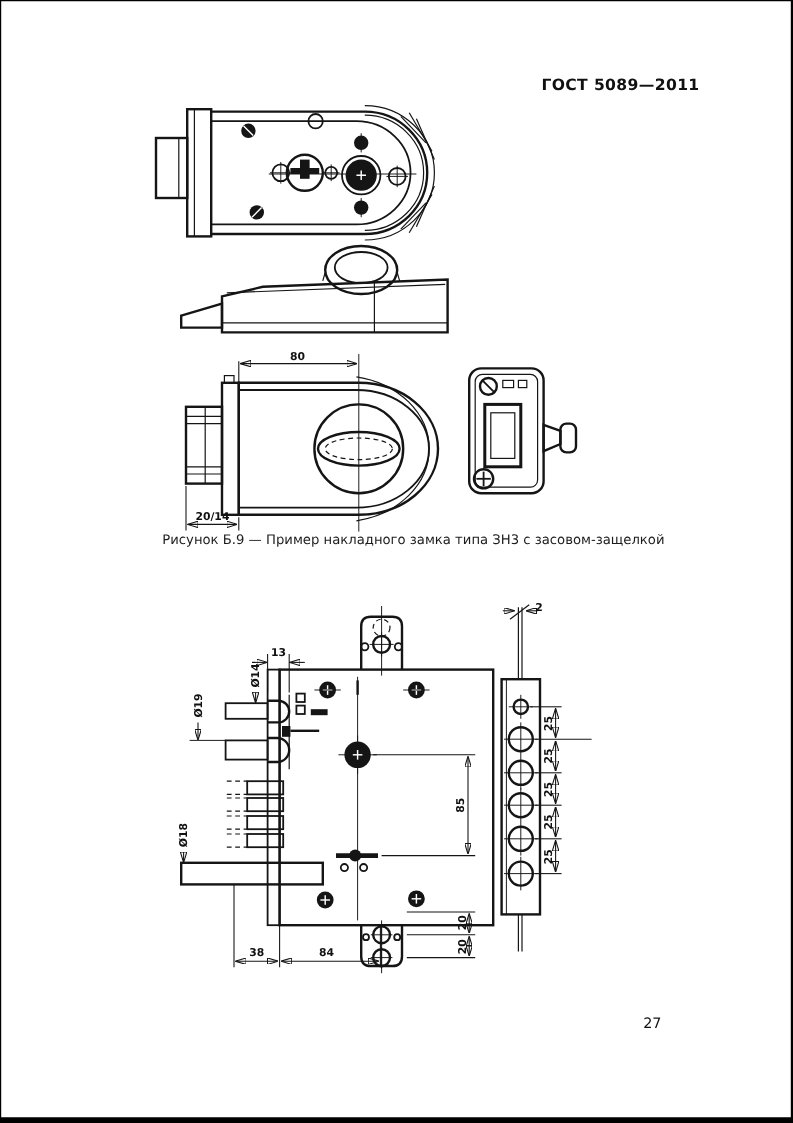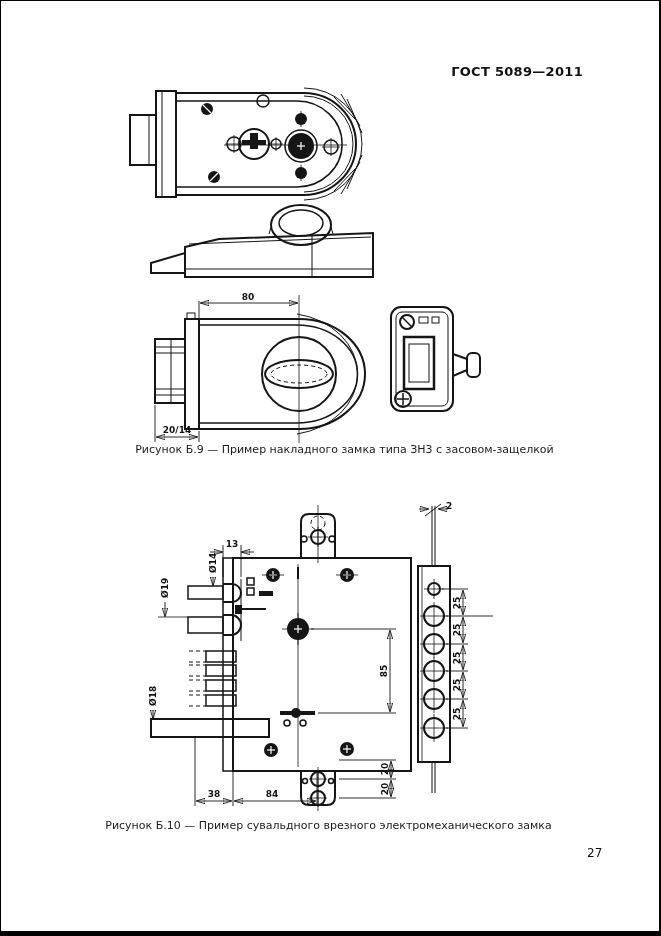--- a/index.html
+++ b/index.html
@@ -5,21 +5,21 @@
   html,body{margin:0;padding:0;background:#888;}
   .page{
     position:relative;width:661px;height:936px;background:#fff;
     box-sizing:border-box;border:1px solid #000;border-right:2px solid #000;border-bottom:5px solid #000;
     font-family:"DejaVu Sans",sans-serif;color:#111;overflow:hidden;
   }
   .hdr{position:absolute;top:63px;right:76px;font-size:13px;font-weight:bold;letter-spacing:.3px;}
   .cap{position:absolute;left:0;width:655px;text-align:center;font-size:11px;color:#1c1c1c;}
   .cap1{top:442px;padding-left:16px;}
   .cap2{top:818px;}
-  .pgnum{position:absolute;left:586px;top:845px;font-size:12px;}
+  .pgnum{position:absolute;left:535px;top:845px;font-size:12px;}
   svg{position:absolute;overflow:visible;}
   svg line,svg path,svg rect,svg circle,svg ellipse,svg polygon{stroke:#151515;fill:none;stroke-linecap:butt;}
   .s25{stroke-width:2.5}.s2{stroke-width:2}.s15{stroke-width:1.5}.s1{stroke-width:1}
   .thin{stroke-width:.8}.dl{stroke-width:.9}
   .fl{fill:#151515;stroke:none}
   .wh{stroke:#fff;stroke-width:1.2}
   .dash{stroke-dasharray:4 3}
   text.dim{font:700 9px "DejaVu Sans",sans-serif;fill:#111;stroke:none}
   .v-back{left:128px;top:84px;}
   .v-side{left:148px;top:202px;}
@@ -309,17 +309,16 @@
 
     <line x1="61" y1="238" x2="61" y2="307" class="dl"></line>
     <line x1="99" y1="272" x2="99" y2="307" class="dl"></line>
     <line x1="183" y1="272" x2="183" y2="307" class="dl"></line>
     <line x1="63" y1="302" x2="97" y2="302" class="dl" marker-start="url(#ar2)" marker-end="url(#ar2)"></line>
     <line x1="101" y1="302" x2="181" y2="302" class="dl" marker-start="url(#ar2)" marker-end="url(#ar2)"></line>
     <text class="dim" x="80" y="298" text-anchor="middle">38</text>
     <text class="dim" x="138" y="298" text-anchor="middle">84</text>
   </svg>
 
-  <div class="cap cap2">Рисунок Б.10 — Пример сувальдного врезного электромеханического замка</div>
 
   <div class="pgnum">27</div>
 
 </div>
 
 </body></html>

